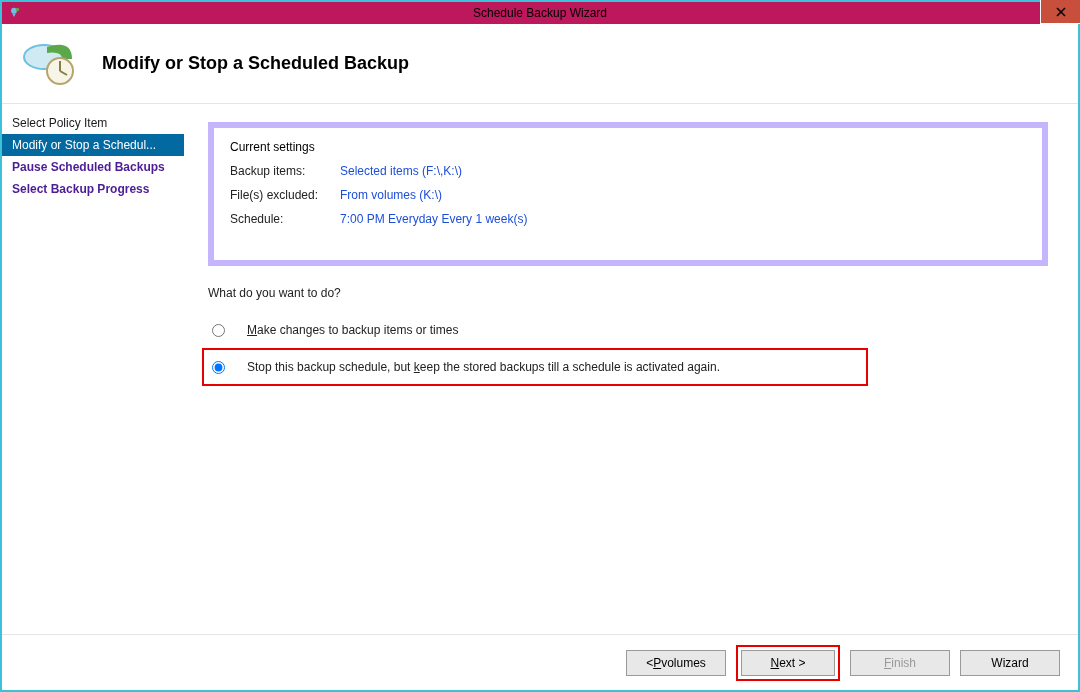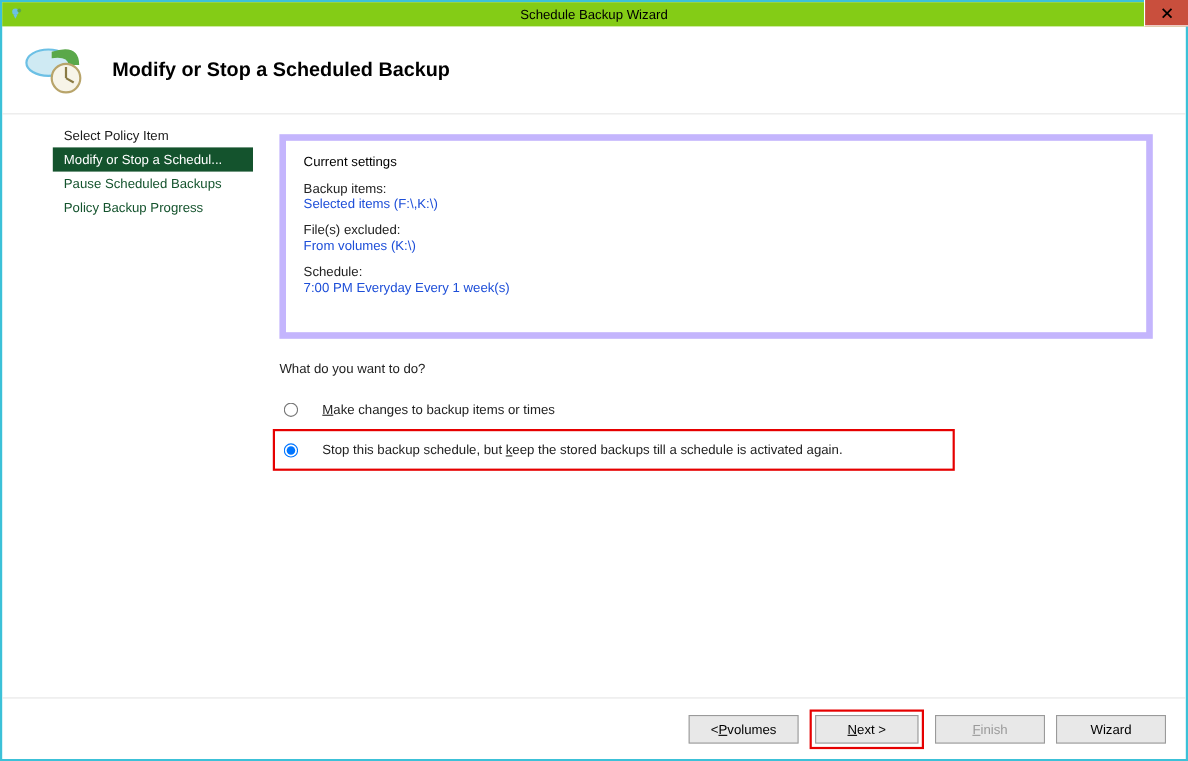--- a/index.html
+++ b/index.html
@@ -5,21 +5,21 @@
   * { box-sizing: border-box; }
   html, body { margin: 0; padding: 0; font-family: "Segoe UI", Tahoma, sans-serif; font-size: 12px; background: #fff; }
   .window {
     width: 1080px; height: 692px;
     border: 2px solid #3cc1d8;
     display: flex; flex-direction: column;
     position: relative;
     background: #fff;
   }
   .titlebar {
-    height: 22px; background: #84cc16;
+    height: 22px; background: #be185d;
     display: flex; align-items: center;
     position: relative;
     color: #000;
   }
   .titlebar .sysicon {
     width: 16px; height: 16px; margin-left: 4px;
     display: flex; align-items: center; justify-content: center;
   }
   .titlebar .title {
     position: absolute; left: 0; right: 0; text-align: center;
@@ -36,45 +36,45 @@
     cursor: pointer;
   }
   .header {
     height: 80px; display: flex; align-items: center;
     padding: 4px 20px;
     border-bottom: 1px solid #e5e5e5;
   }
   .header .logo { width: 60px; height: 50px; margin-right: 20px; }
   .header .page-title { font-size: 18px; font-weight: 600; color: #000; }
   .body {
-    flex: 1; display: flex; min-height: 0; padding-left: 46px;
+    flex: 1; display: flex; min-height: 0;
   }
   .sidebar {
     width: 182px; padding: 8px 0;
   }
   .sidebar .item {
     padding: 4px 10px; font-size: 12px; color: #1a1a1a;
     white-space: nowrap; overflow: hidden; text-overflow: ellipsis;
     cursor: pointer;
   }
   .sidebar .item.selected {
-    background: #14532d; color: #fff;
-  }
-  .sidebar .item.dim { color: #14532d; }
+    background: #0369a1; color: #fff;
+  }
+  .sidebar .item.dim { color: #4c1d95; font-weight: bold; }
   .content {
     flex: 1; padding: 8px 30px 0 24px;
     position: relative;
   }
   .groupbox {
     border: 6px solid #c4b5fd;
     padding: 12px 16px 24px 16px;
     position: relative;
     margin-top: 10px;
   }
-  .settings-row { display: flex; margin: 10px 0; flex-direction: column; }
+  .settings-row { display: flex; margin: 10px 0; }
   .settings-row .label { width: 110px; color: #222; }
   .settings-row .value { color: #1d4ed8; }
   .question { margin-top: 20px; margin-bottom: 20px; color: #222; }
   .radio-row {
     display: flex; align-items: center; gap: 20px;
     margin: 8px 0; padding: 3px 0;
   }
   .radio-row.highlight {
     border: 2px solid #e60000;
     padding: 10px 4px;
@@ -136,21 +136,21 @@
     </span>
     <div class="page-title">Modify or Stop a Scheduled Backup</div>
   </div>
 
   <div class="body">
 
     <div class="sidebar">
       <div class="item">Select Policy Item</div>
       <div class="item selected">Modify or Stop a Schedul...</div>
       <div class="item dim">Pause Scheduled Backups</div>
-      <div class="item dim">Policy Backup Progress</div>
+      <div class="item dim">Select Backup Progress</div>
     </div>
 
     <div class="content">
 
       <div class="groupbox">
         <span class="legend">Current settings</span>
         <div class="settings-row">
           <span class="label">Backup items:</span>
           <span class="value">Selected items (F:\,K:\)</span>
         </div>

